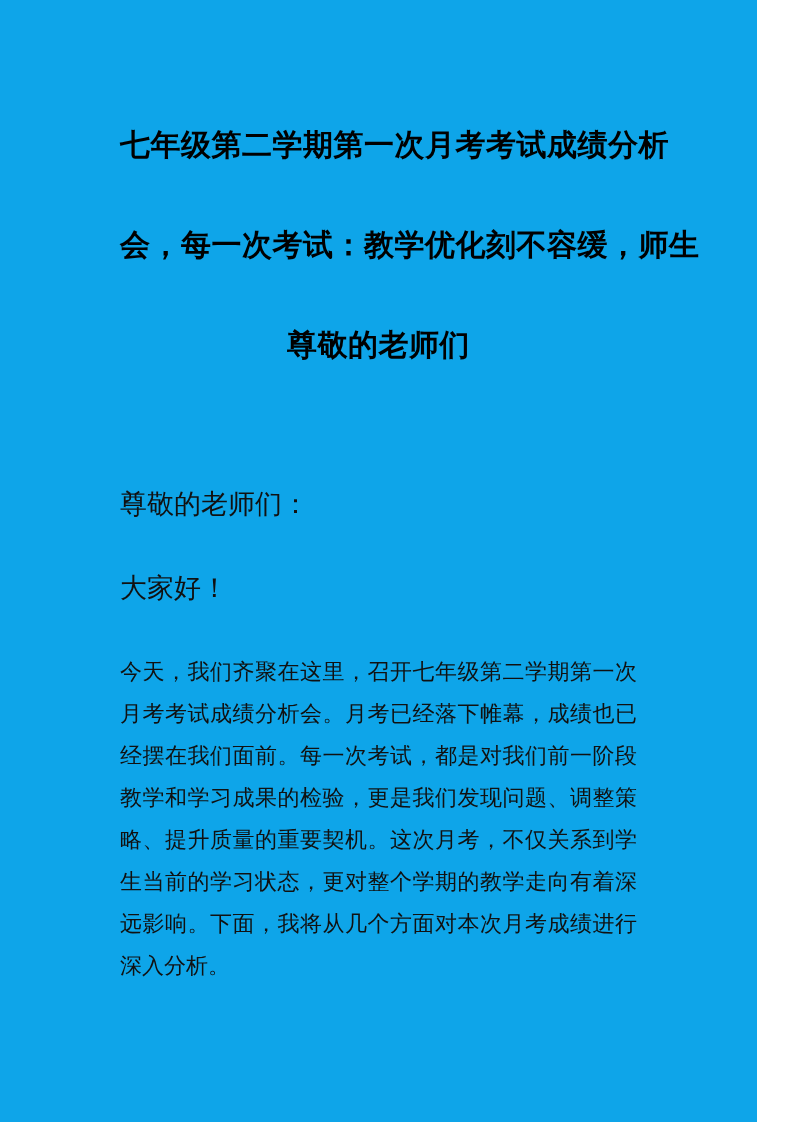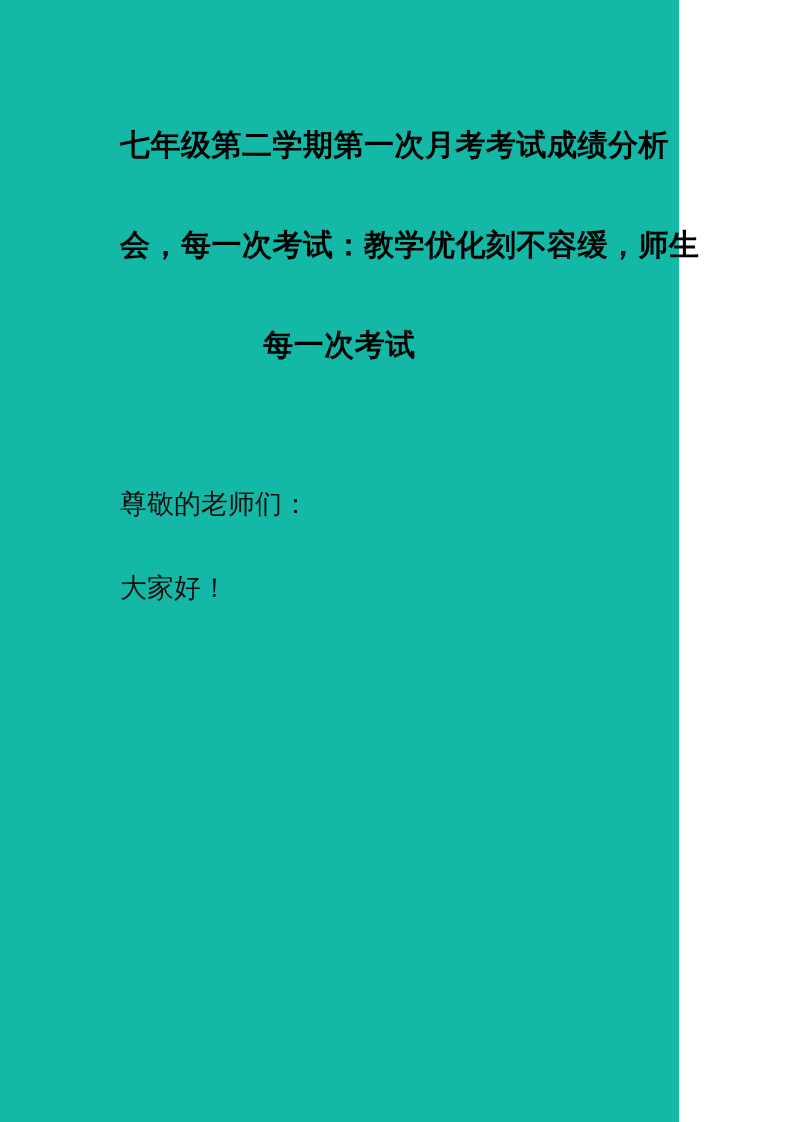--- a/index.html
+++ b/index.html
@@ -9,24 +9,24 @@
   }
   body {
     width: 793px;
     height: 1122px;
     font-family: "Liberation Sans", "DejaVu Sans", sans-serif;
     color: #000000;
     overflow: hidden;
   }
   .page {
     box-sizing: border-box;
-    width: 679px;
+    width: 757px;
     height: 1122px;
     padding: 95px 120px 60px 120px;
-    background: #14b8a6;
+    background: #0ea5e9;
   }
   .doc-title {
     margin: 0 0 88px 0;
     font-size: 30px;
     font-weight: 700;
     line-height: 100px;
     text-align: center;
     color: #000000;
     letter-spacing: 0.5px;
   }
@@ -50,20 +50,21 @@
     text-justify: inter-ideograph;
   }
 </style>
 </head>
 <body>
 
 <div class="page">
   <h1 class="doc-title">
     <span class="title-line">七年级第二学期第一次月考考试成绩分析</span>
     <span class="title-line">会，每一次考试：教学优化刻不容缓，师生</span>
-    <span class="title-line">每一次考试</span>
+    <span class="title-line">尊敬的老师们</span>
   </h1>
 
   <p class="salutation">尊敬的老师们：</p>
 
   <p class="greeting">大家好！</p>
 
+  <p class="body-paragraph">今天，我们齐聚在这里，召开七年级第二学期第一次月考考试成绩分析会。月考已经落下帷幕，成绩也已经摆在我们面前。每一次考试，都是对我们前一阶段教学和学习成果的检验，更是我们发现问题、调整策略、提升质量的重要契机。这次月考，不仅关系到学生当前的学习状态，更对整个学期的教学走向有着深远影响。下面，我将从几个方面对本次月考成绩进行深入分析。</p>
 </div>
 
 </body></html>

